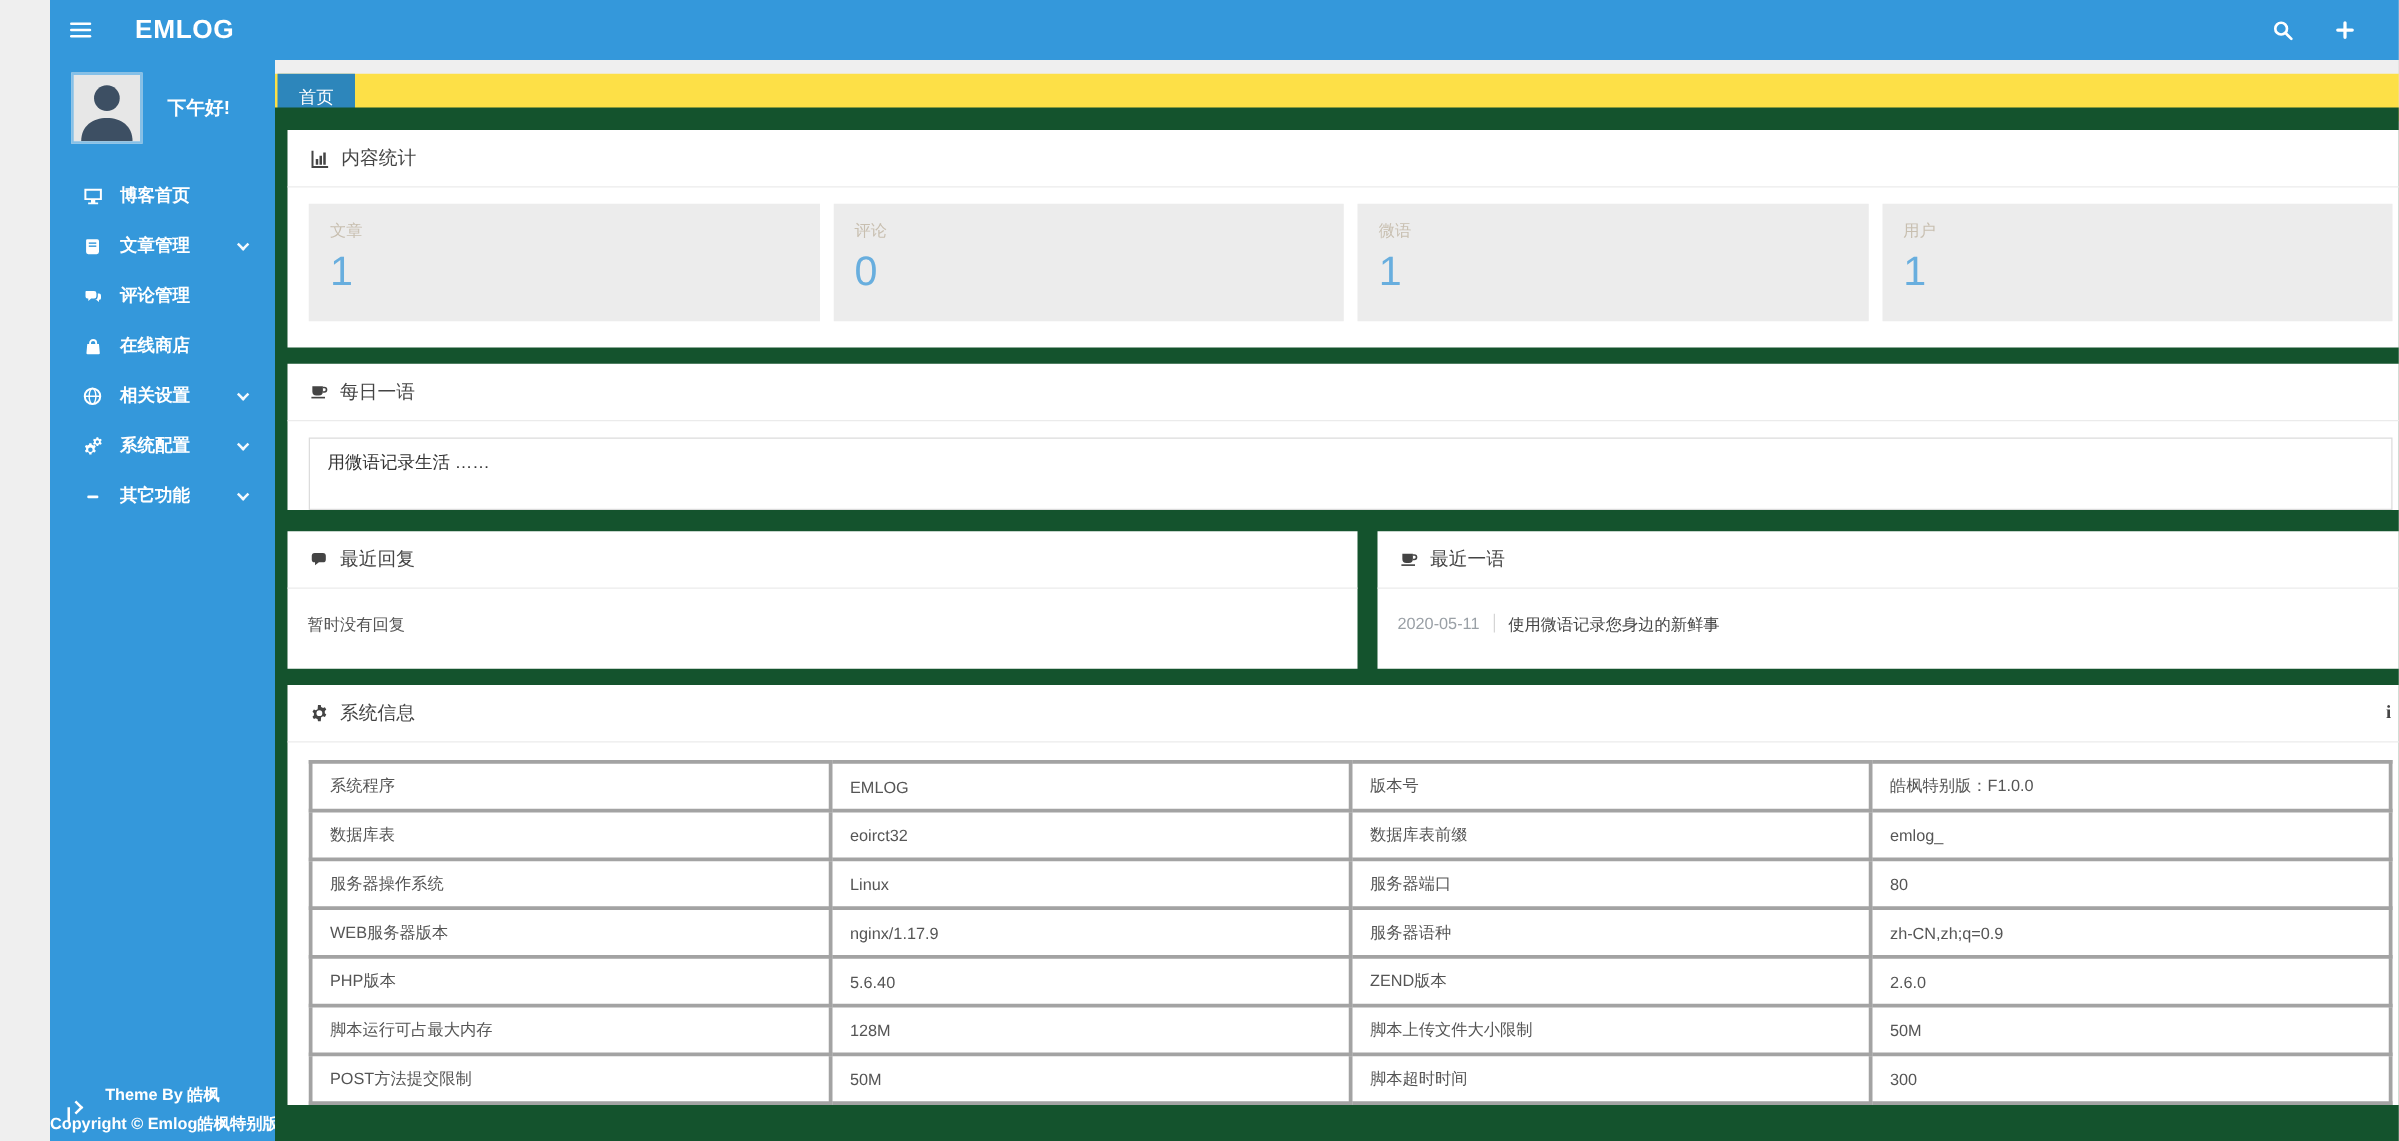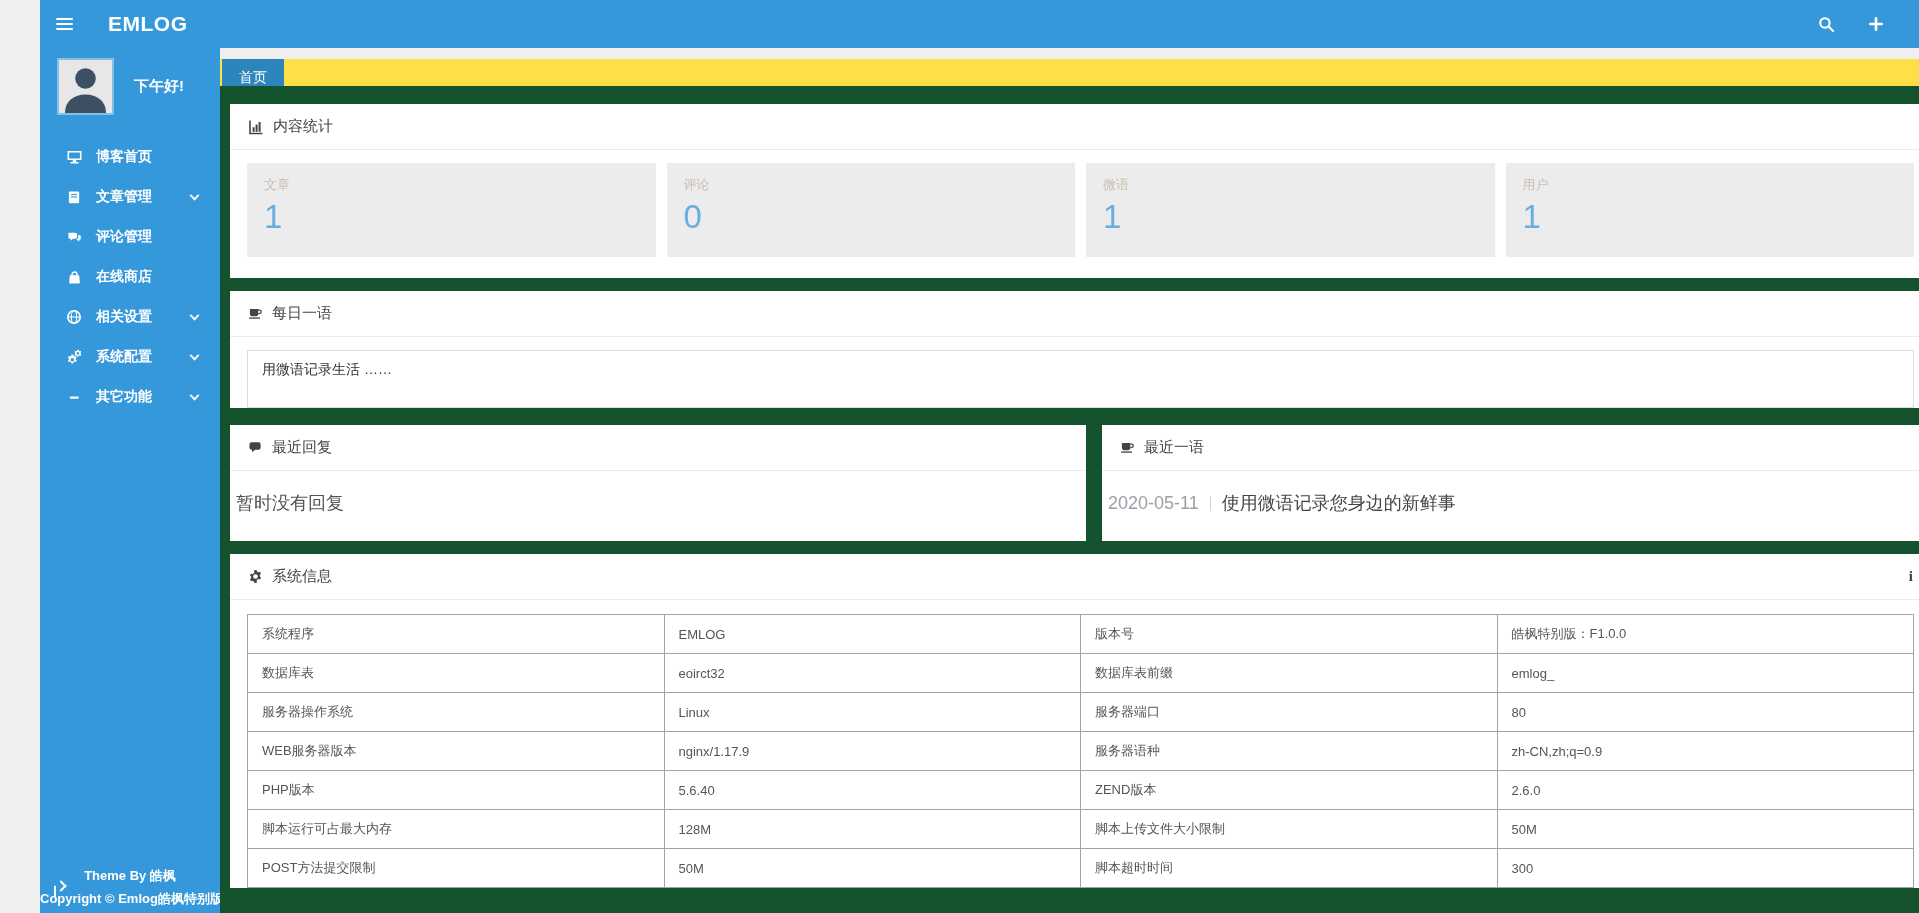--- a/index.html
+++ b/index.html
@@ -58,29 +58,29 @@
   .card-label { font-size:13px; color:#c8bfb0; }
   .card-value { font-size:33px; font-weight:300; color:#68aede; margin-top:5px; line-height:1.1; }
 
   .quote-box { margin:13px 17px 17px; border:1px solid #dcdcdc; height:58px;
     padding:10px 14px; font-size:14px; color:#333; }
 
   .row2 { display:flex; gap:16px; margin-bottom:13px; }
   .row2 .panel { margin-bottom:0; }
   .panel-replies { width:856px; flex:none; }
   .panel-note { flex:1; }
-  .panel-body { padding:20px 6px 26px; font-size:18px; color:#555; display:flex; align-items:center; }
+  .panel-body { padding:20px 16px 26px; font-size:13px; color:#555; display:flex; }
   .note-date { color:#9aa0a6; }
   .note-sep { width:1px; height:15px; background:#d5d5d5; margin:0 11px; }
   .note-text { color:#444; }
 
   .info-btn { margin-left:auto; cursor:pointer; color:#444;
     font-family:"Liberation Serif","DejaVu Serif",serif; font-weight:bold; font-size:15px; }
   .sys-table { width:calc(100% - 34px); margin:14px 17px 0; border-collapse:collapse; table-layout:fixed; }
-  .sys-table td { border:1px solid #a3a3a3; height:39px; padding-left:14px;
+  .sys-table td { border:3px solid #a3a3a3; height:39px; padding-left:14px;
     font-size:13px; color:#555; background:#fff; }
 
   
   .scrollbar { position:absolute; right:0; top:48px; bottom:0; width:16px; background:#f0f0f0; }
   .scroll-thumb { position:absolute; left:2px; top:7px; width:12px; height:72px;
     background:#c1c1c1; border-radius:6px; cursor:pointer; }
 </style>
 </head>
 <body>
 

